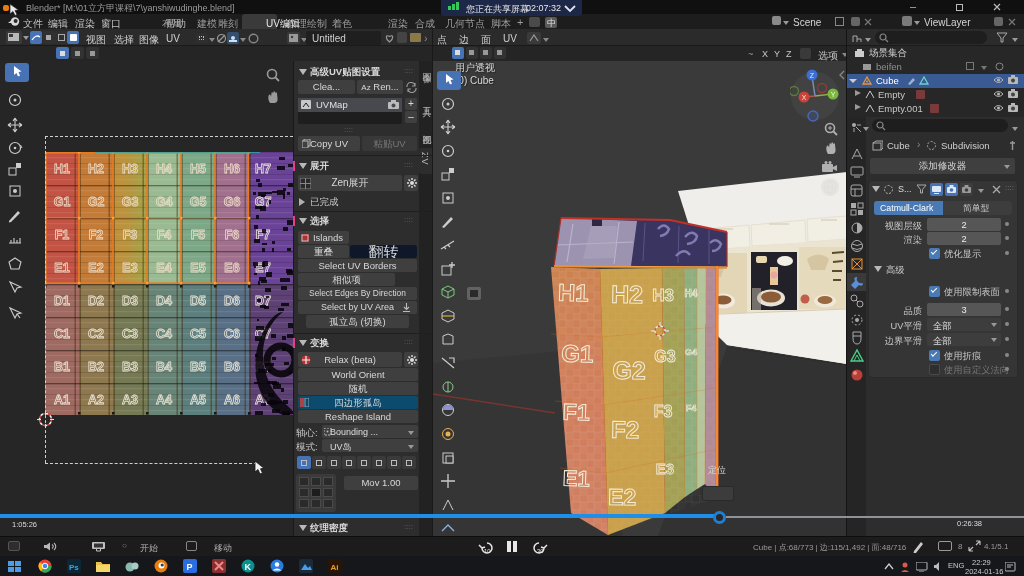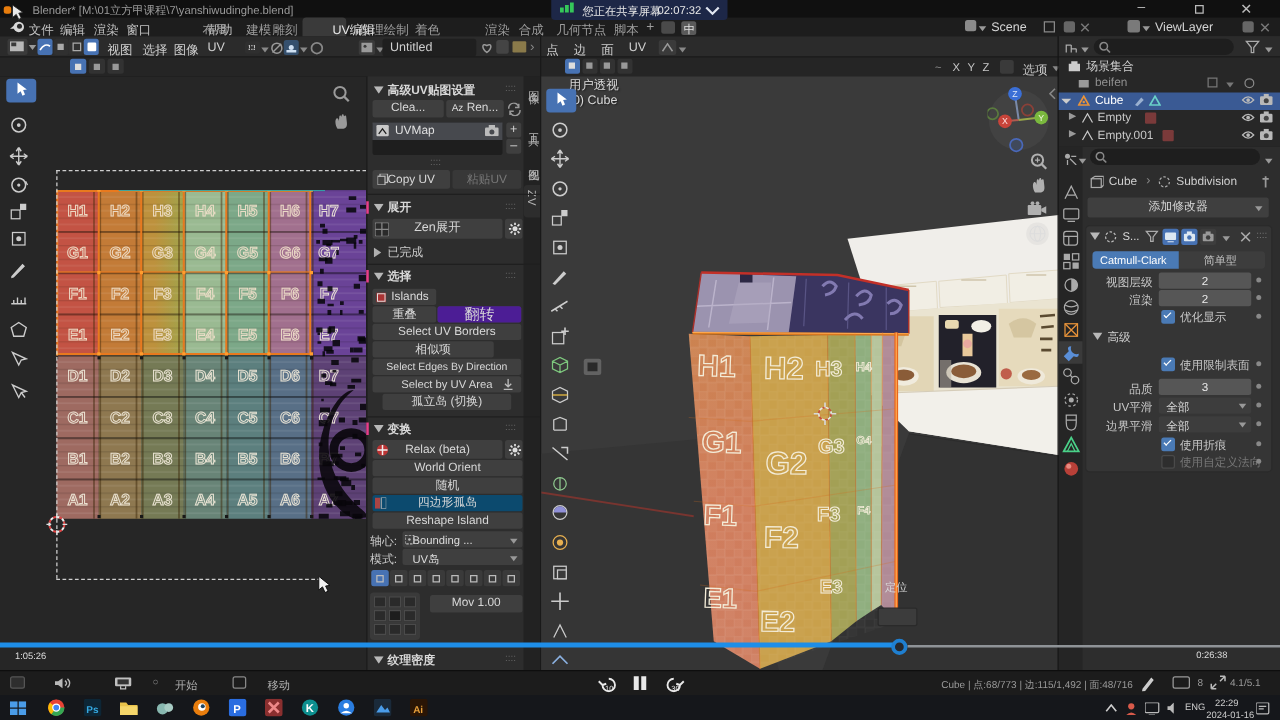--- a/index.html
+++ b/index.html
@@ -558,21 +558,21 @@
   </svg>
 <div class="tx" style="left:310px;top:215px;font-size:9.5px;color:#d8d8d8;font-weight:bold;">选择</div>
 <div class="tx" style="left:404px;top:215px;font-size:8px;color:#666;font-weight:normal;">::::</div>
 <div class="btn" style="left:298px;top:231px;width:51px;height:13px;background:#3f3f3f;color:#d8d8d8;font-size:9.5px;line-height:13px"><span style="padding-left:9px">Islands</span></div>
 <svg class="ab" style="left:301px;top:234px" width="8" height="8">
     <rect width="8" height="8" fill="#a33"></rect>
     <rect x="1" y="1" width="6" height="6" fill="none" stroke="#ddd" stroke-width="0.8"></rect>
   </svg>
 <div class="btn" style="left:350px;top:245px;width:67px;height:13px;background:#3f3f3f;color:#d8d8d8;font-size:9.5px;line-height:13px">Int. Loop</div>
 <div class="btn" style="left:298px;top:245px;width:51px;height:13px;background:#3f3f3f;color:#d8d8d8;font-size:9.5px;line-height:13px">重叠</div>
-<div class="btn" style="left:350px;top:245px;width:67px;height:13px;background:#4c1d95;color:#d8d8d8;font-size:12px;line-height:13px">翻转</div>
+<div class="btn" style="left:350px;top:245px;width:67px;height:13px;background:#0f172a;color:#d8d8d8;font-size:15px;line-height:13px">翻转</div>
 <div class="btn" style="left:298px;top:259px;width:119px;height:13px;background:#3f3f3f;color:#d8d8d8;font-size:9.5px;line-height:13px">Select UV Borders</div>
 <div class="btn" style="left:298px;top:273px;width:97px;height:13px;background:#3f3f3f;color:#d8d8d8;font-size:9.5px;line-height:13px">相似项</div>
 <div class="btn" style="left:298px;top:287px;width:119px;height:13px;background:#3f3f3f;color:#d8d8d8;font-size:8.4px;line-height:13px">Select Edges By Direction</div>
 <div class="btn" style="left:298px;top:301px;width:119px;height:13px;background:#3f3f3f;color:#d8d8d8;font-size:9px;line-height:13px">Select by UV Area</div>
 <svg class="ab" style="left:402px;top:303px" width="9" height="9">
     <path d="M4.5 0 L4.5 6 M2 4 L4.5 6.5 L7 4 M1 8.5 L8 8.5" stroke="#bbb" fill="none" stroke-width="1.1"></path>
   </svg>
 <div class="btn" style="left:306px;top:315px;width:103px;height:13px;background:#3f3f3f;color:#d8d8d8;font-size:9.5px;line-height:13px">孤立岛 (切换)</div>
 <div class="ab" style="left:293px;top:333px;width:139px;height:1px;background:#1f1f1f;"></div>
 <div class="ab" style="left:293px;top:338px;width:2px;height:10px;background:#e83e8c;"></div>

